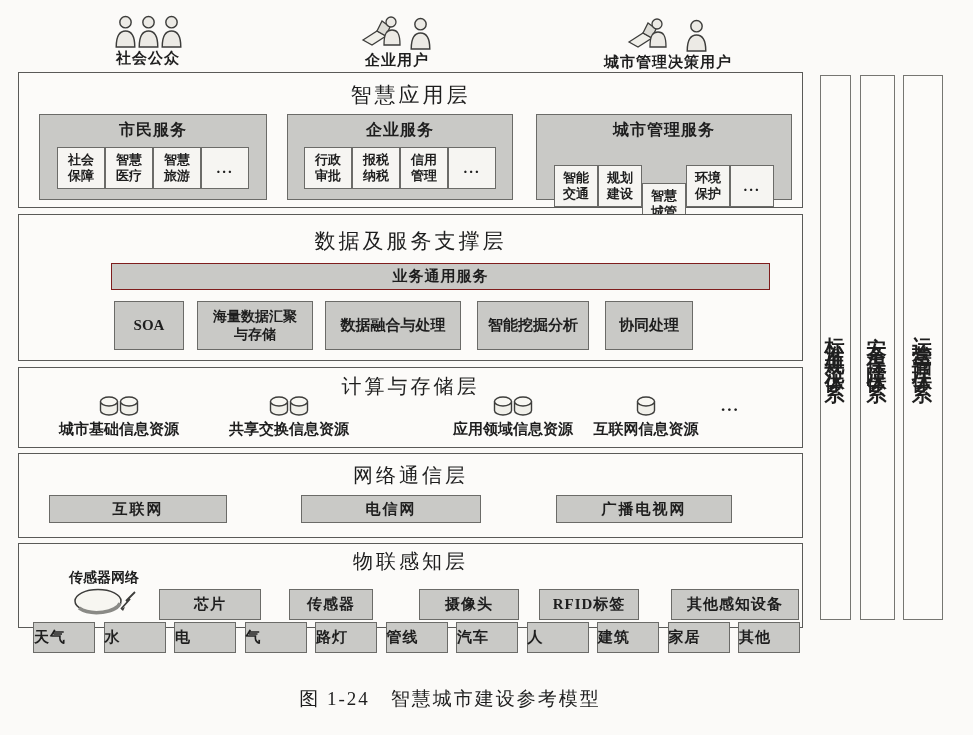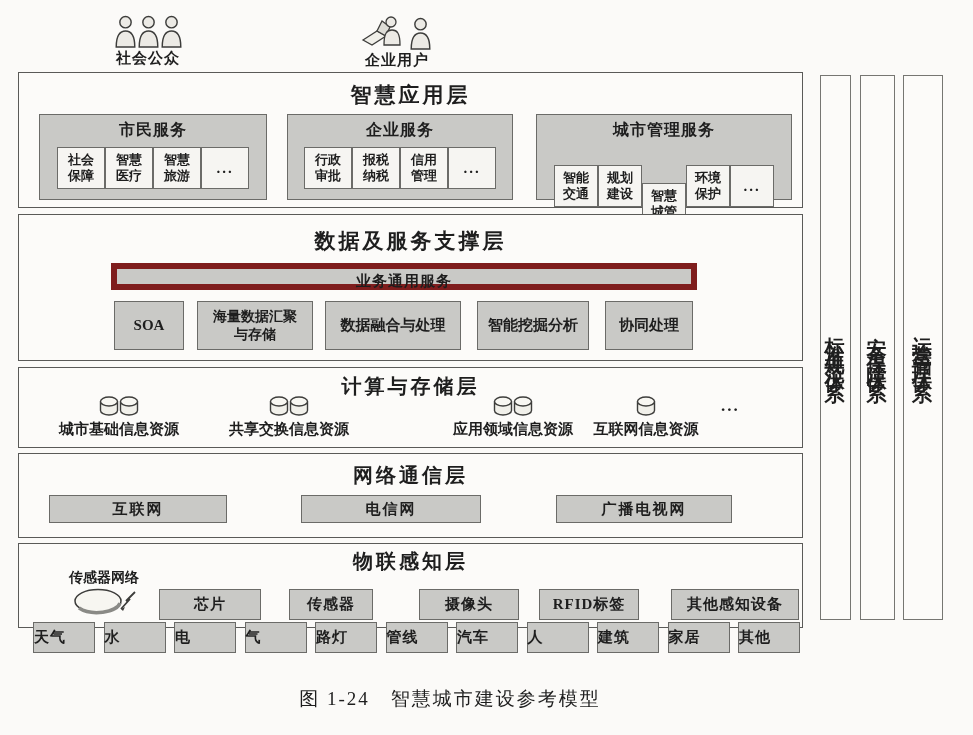--- a/index.html
+++ b/index.html
@@ -3,40 +3,40 @@
 <meta charset="utf-8">
 <style>
   html,body{margin:0;padding:0;background:#e9e9e7;}
   body{font-family:"Liberation Serif","DejaVu Serif",serif;color:#1e1e1e;
        -webkit-font-smoothing:antialiased;}
   #stage{position:relative;width:973px;height:735px;background:#fbfaf8;overflow:hidden;}
 
   
   .abs{position:absolute;}
   .layer{position:absolute;left:18px;width:785px;border:1px solid #5a5a58;background:#fcfbf9;box-sizing:border-box;}
-  .layer-title{text-align:center;font-size:21px;font-weight:700;letter-spacing:3px;}
+  .layer-title{text-align:center;font-size:21px;font-weight:400;letter-spacing:3px;}
   .panel{position:absolute;background:#c9c9c6;border:1px solid #6b6b68;box-sizing:border-box;}
   .panel-title{text-align:center;font-size:16px;font-weight:700;letter-spacing:1px;padding-top:5px;}
   .items-row{display:flex;justify-content:center;align-items:center;margin-top:6px;border-radius:19px;}
   .wbox{width:48px;height:42px;background:#f6f5f2;border:1px solid #6b6b68;box-sizing:border-box;
         display:flex;align-items:center;justify-content:center;text-align:center;
         font-size:13px;font-weight:700;line-height:1.25;word-break:break-all;padding:1px;}
   .wbox .inner{width:2em;}
   .gbox{background:#c9c9c6;border:1px solid #6b6b68;box-sizing:border-box;text-align:center;
         font-weight:700;position:absolute;}
   .dots{font-weight:700;letter-spacing:2px;font-size:15px;}
 
   
   .user-group{position:absolute;text-align:center;}
   .user-icons{display:flex;justify-content:center;align-items:flex-end;height:38px;}
   .user-label{font-size:15px;font-weight:700;letter-spacing:1px;margin-top:1px;}
 
   
-  .svc-bar{position:absolute;left:92px;top:48px;width:586px;height:27px;background:#c9c9c6;
-           border:6px solid #7f1d1d;box-sizing:border-box;text-align:center;line-height:25px;
+  .svc-bar{position:absolute;left:92px;top:48px;width:659px;height:27px;background:#c9c9c6;
+           border:1px solid #7f1d1d;box-sizing:border-box;text-align:center;line-height:25px;
            font-size:15px;font-weight:700;letter-spacing:1px;}
   .l2box{top:86px;height:49px;display:flex;align-items:center;justify-content:center;
          font-size:15px;line-height:1.25;word-break:break-all;padding:2px;}
 
   
   .res-group{position:absolute;text-align:center;}
   .res-icons{display:flex;justify-content:center;align-items:flex-end;height:26px;}
   .res-label{font-size:15px;font-weight:700;margin-top:1px;white-space:nowrap;}
 
   
@@ -94,20 +94,35 @@
         <path d="M23 31 C23 19 26 16 31 16 C36 16 39 19 39 31 Z" fill="#eceae5" stroke="#3d3d3b" stroke-width="1.3"></path>
       </svg>
       <svg width="27" height="33" viewBox="0 0 26 32">
         <circle cx="13" cy="7" r="5.5" fill="#eceae5" stroke="#3d3d3b" stroke-width="1.4"></circle>
         <path d="M4 31 C4 19 8 15.5 13 15.5 C18 15.5 22 19 22 31 Z" fill="#eceae5" stroke="#3d3d3b" stroke-width="1.4"></path>
       </svg>
     </div>
     <div class="user-label">企业用户</div>
   </div>
 
+  <div class="user-group" style="left:588px;top:14px;width:160px;">
+    <div class="user-icons">
+      <svg width="42" height="36" viewBox="0 0 42 36" style="margin-right:14px;">
+        <path d="M2 26 L16 17 L25 22 L11 31 Z" fill="#f0efe9" stroke="#3d3d3b" stroke-width="1.3"></path>
+        <path d="M16 17 L21 7 L29 13 L25 22 Z" fill="#dddcd6" stroke="#3d3d3b" stroke-width="1.3"></path>
+        <circle cx="30" cy="8" r="5" fill="#eceae5" stroke="#3d3d3b" stroke-width="1.3"></circle>
+        <path d="M23 31 C23 19 26 16 31 16 C36 16 39 19 39 31 Z" fill="#eceae5" stroke="#3d3d3b" stroke-width="1.3"></path>
+      </svg>
+      <svg width="27" height="33" viewBox="0 0 26 32">
+        <circle cx="13" cy="7" r="5.5" fill="#eceae5" stroke="#3d3d3b" stroke-width="1.4"></circle>
+        <path d="M4 31 C4 19 8 15.5 13 15.5 C18 15.5 22 19 22 31 Z" fill="#eceae5" stroke="#3d3d3b" stroke-width="1.4"></path>
+      </svg>
+    </div>
+    <div class="user-label">城市管理决策用户</div>
+  </div>
 
   <div class="layer" style="top:72px;height:136px;">
     <div class="layer-title" style="margin-top:8px;">智慧应用层</div>
 
     <div class="panel" style="left:20px;top:41px;width:228px;height:86px;">
       <div class="panel-title">市民服务</div>
       <div class="items-row">
         <div class="wbox">
             <span class="inner">社会保障</span>
           </div>

